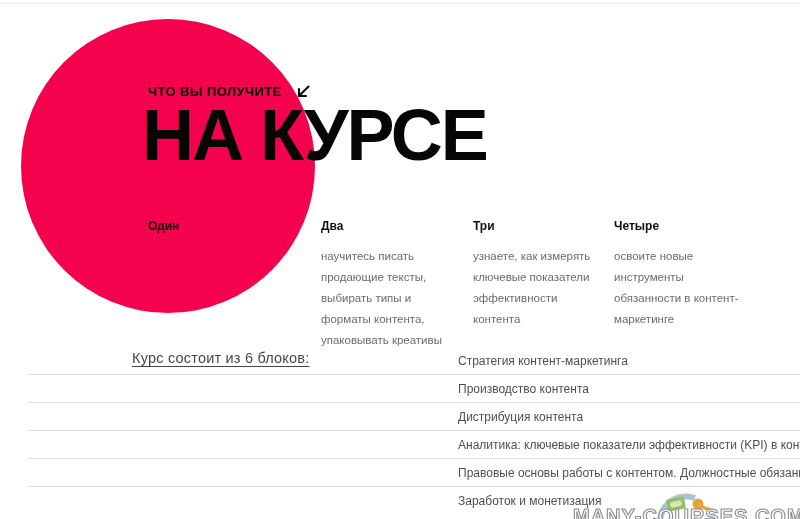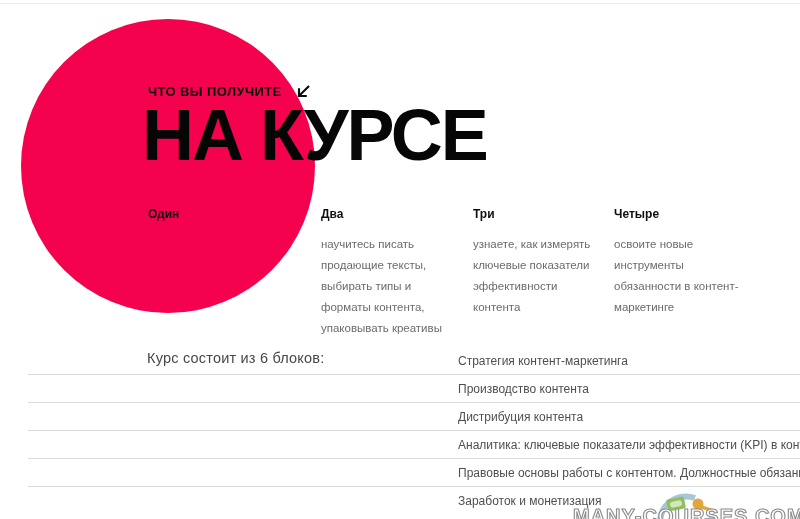--- a/index.html
+++ b/index.html
@@ -16,31 +16,31 @@
   .kicker{
     position:absolute;left:148px;top:83px;display:flex;align-items:flex-end;gap:14px;
     font-size:13px;font-weight:700;letter-spacing:.4px;color:#0b0b0b;white-space:nowrap;
   }
   .kicker svg{display:block;margin-top:1px;}
   .big-title{
     position:absolute;left:142px;top:99px;font-size:72px;line-height:73px;font-weight:700;
     letter-spacing:-2px;color:#060606;white-space:nowrap;
   }
   .features{position:absolute;top:206px;left:0;width:800px;z-index:1;}
-  .feature{position:absolute;top:1px;}
+  .feature{position:absolute;top:13px;}
   .feature .f-title{font-size:12px;font-weight:700;color:#101010;margin:0 0 13px 0;}
   .feature .f-text{font-size:11.5px;line-height:21px;color:#6b6b6b;margin:0;}
   .feature.on-accent .f-text{color:#5a434c;}
   .f-col1{left:148px;width:132px;}
   .f-col2{left:321px;width:128px;}
   .f-col3{left:473px;width:120px;}
   .f-col4{left:614px;width:132px;}
   .blocks-heading{
-    position:absolute;left:147px;top:350px;z-index:2;
-    font-size:14.5px;color:#474747;text-underline-offset:3px;
+    position:absolute;left:132px;top:350px;z-index:2;
+    font-size:14.5px;color:#474747;text-decoration:underline;text-underline-offset:3px;
     letter-spacing:.2px;white-space:nowrap;
   }
   .block-rows{position:absolute;left:0;top:347px;width:800px;z-index:1;padding-left:28px;}
   .block-row{
     width:800px;height:28px;box-sizing:border-box;border-bottom:1px solid #dcdcdc;
     display:flex;align-items:center;
   }
   .block-row:last-child{border-bottom:none;text-align:center;}
   .block-row .row-label{
     padding-left:430px;font-size:12px;color:#4f4f4f;white-space:nowrap;

